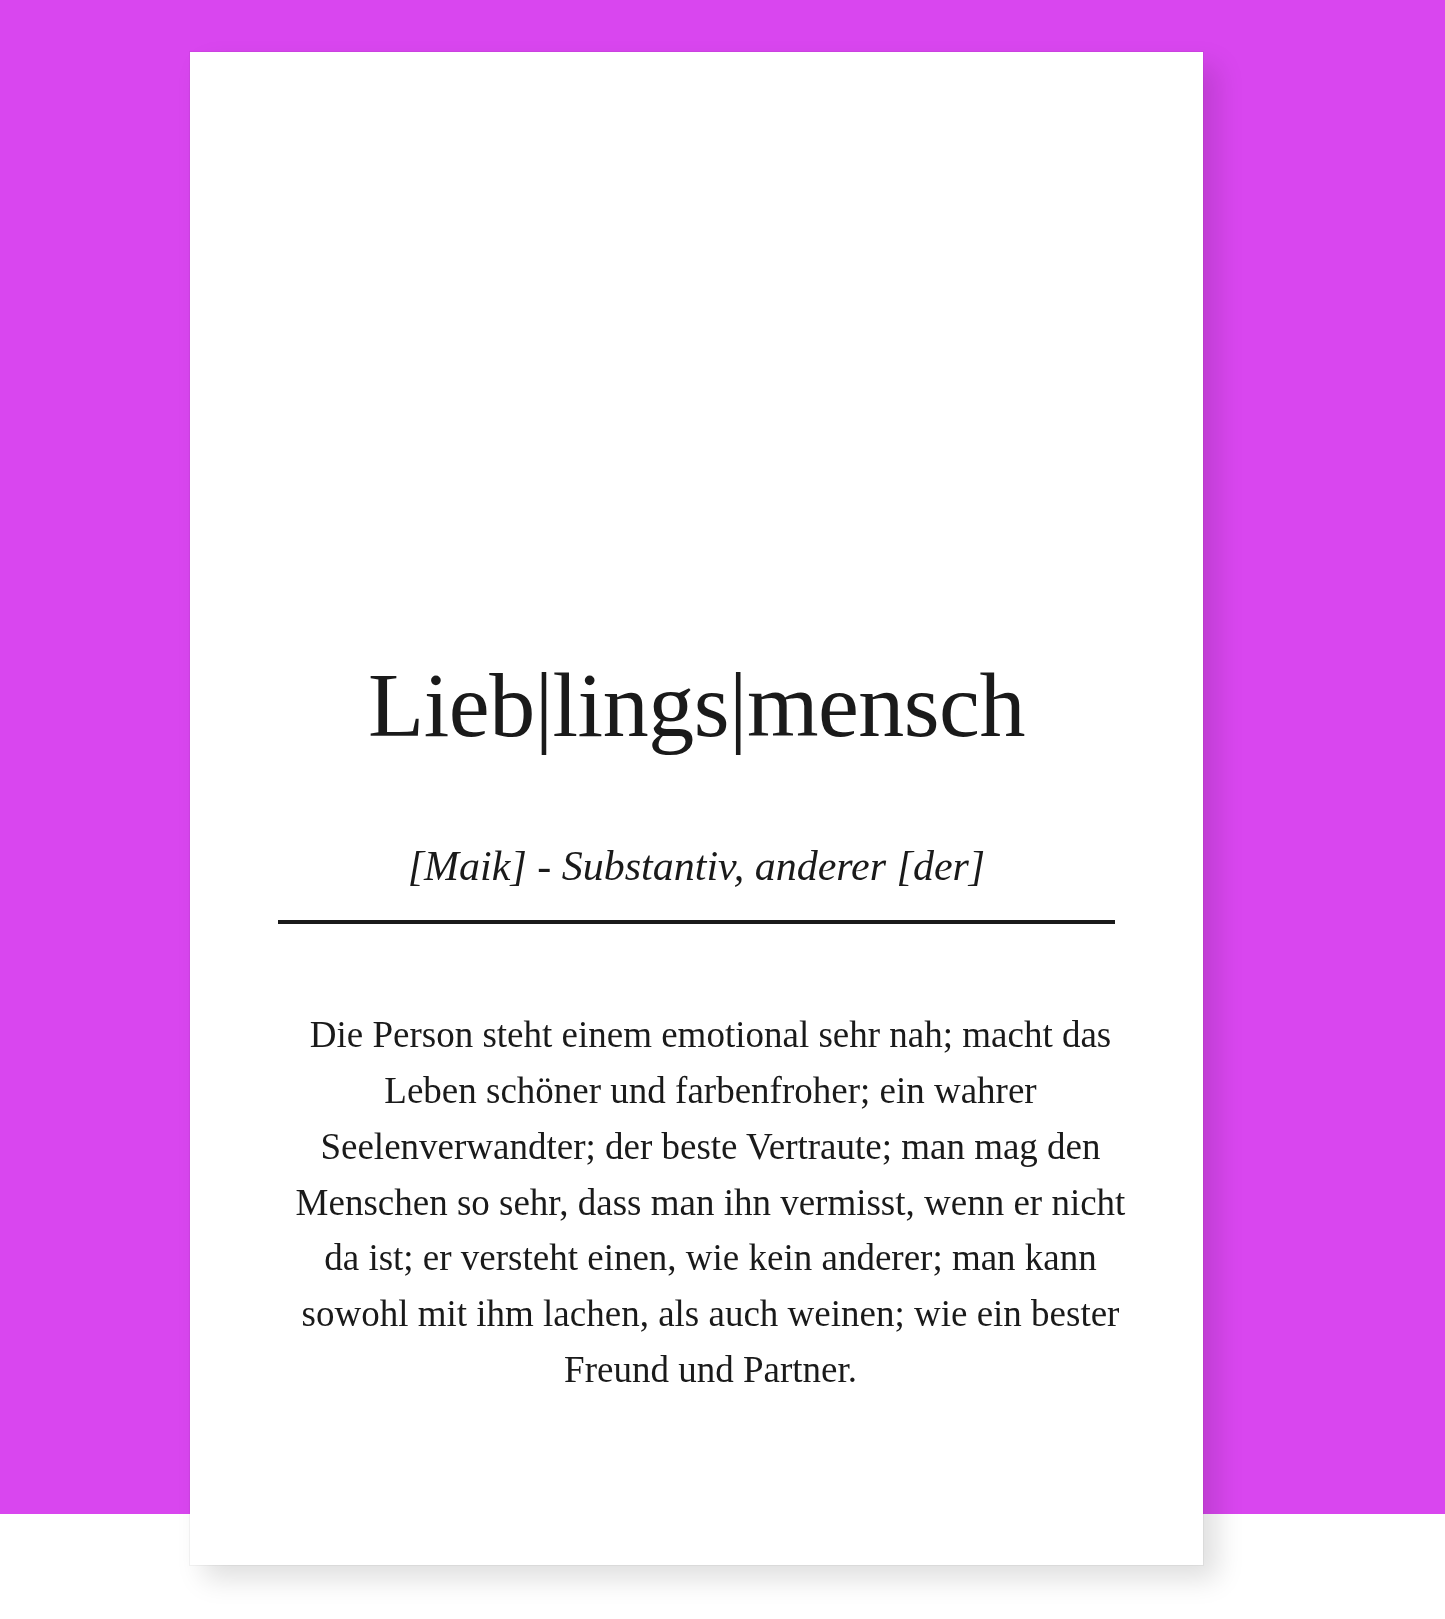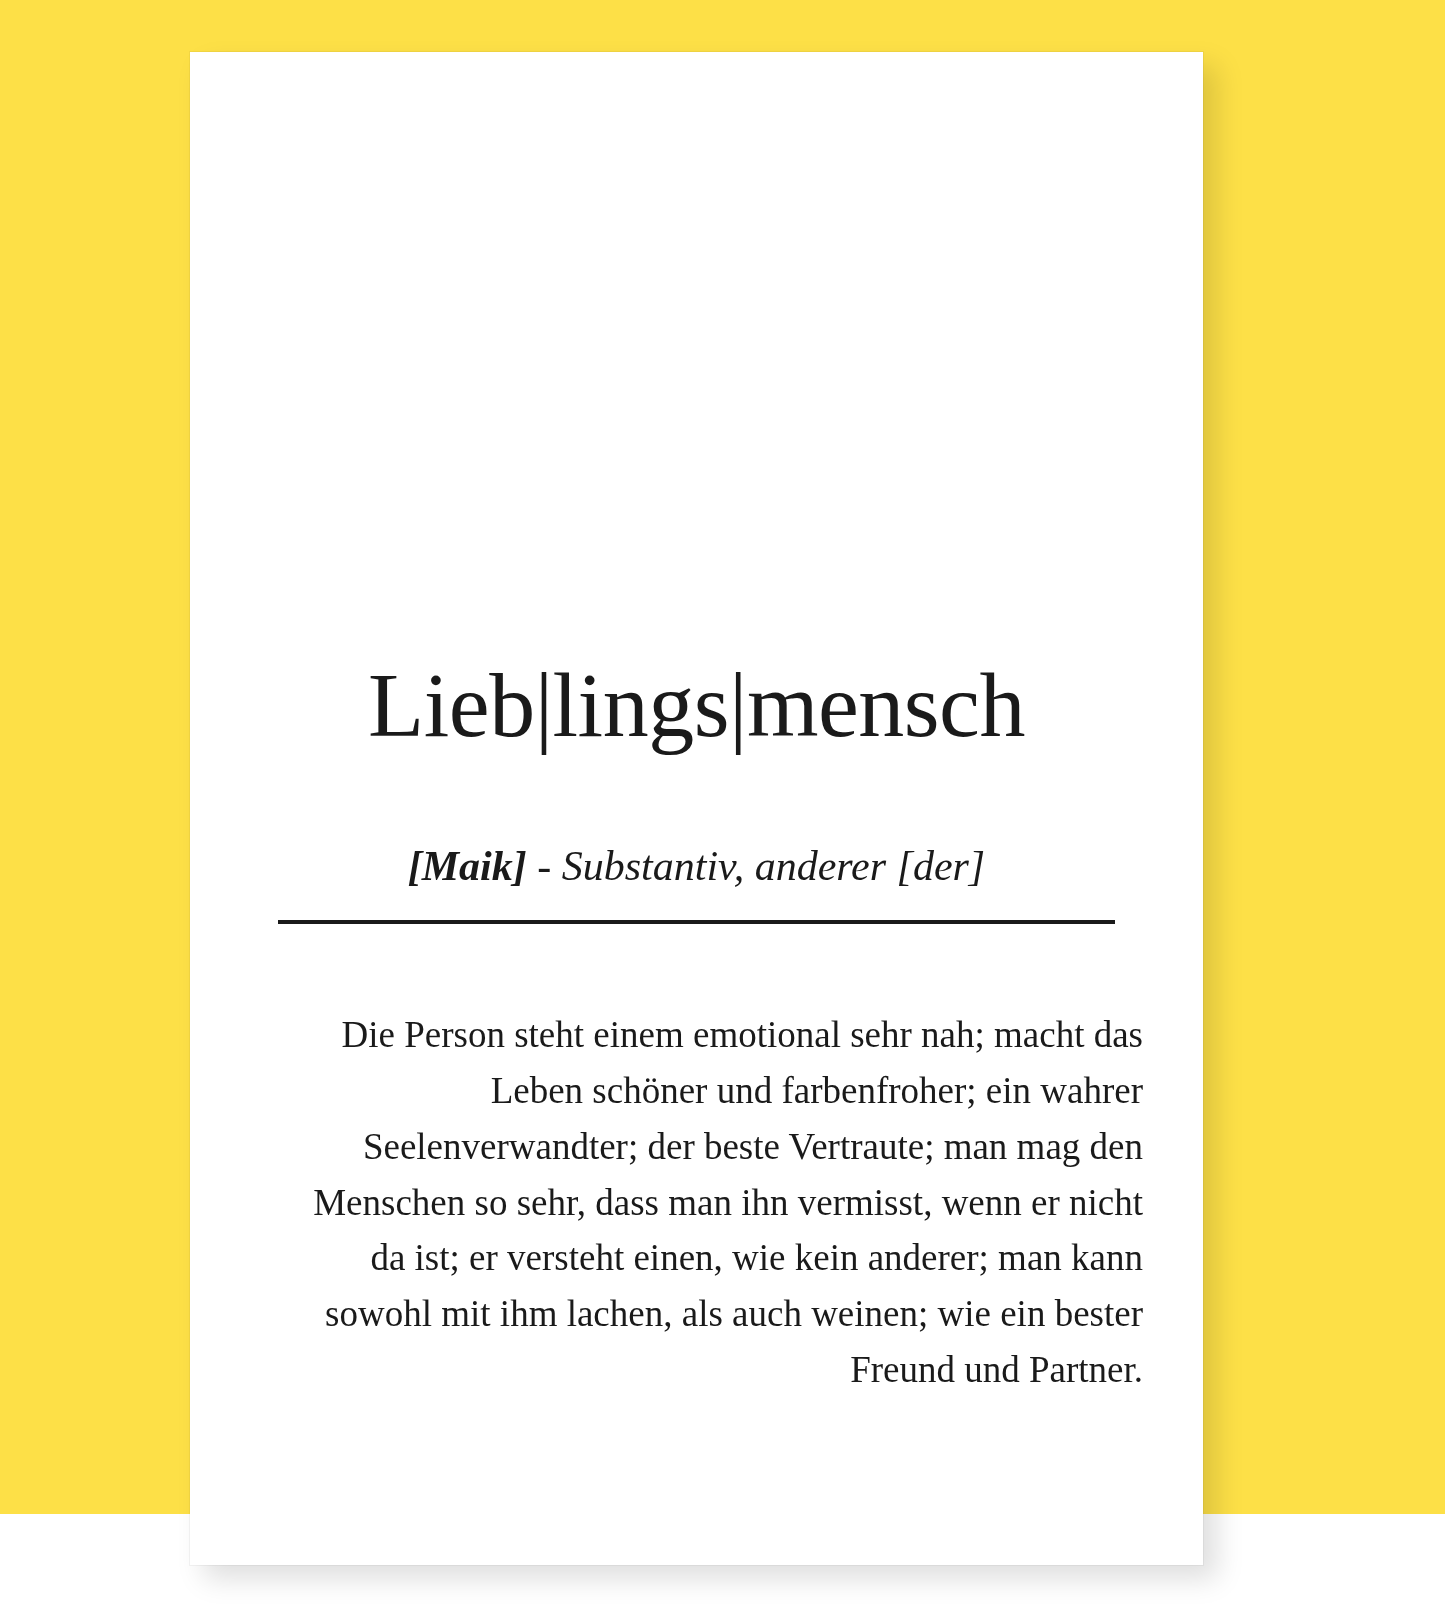--- a/index.html
+++ b/index.html
@@ -10,21 +10,21 @@
   body {
     width: 1445px;
     height: 1619px;
     font-family: "Liberation Serif", serif;
     overflow: hidden;
   }
   .stage {
     position: relative;
     width: 1445px;
     height: 1514px;
-    background: #fde047;
+    background: #d946ef;
   }
   .poster {
     position: absolute;
     left: 190px;
     top: 52px;
     width: 1013px;
     height: 1513px;
     background: #ffffff;
     box-shadow: 0 0 0 1px rgba(0,0,0,0.045), 14px 14px 26px rgba(0,0,0,0.13);
     overflow: hidden;
@@ -55,39 +55,39 @@
     left: 88px;
     right: 88px;
     top: 790px;
     font-size: 42px;
     font-style: italic;
     color: #1a1a1a;
     text-align: center;
     white-space: nowrap;
   }
   .subline .name {
-    font-weight: bold;
+    font-weight: normal;
   }
   .rule {
     position: absolute;
     left: 88px;
     right: 88px;
     top: 868px;
     height: 4px;
     background: #1a1a1a;
   }
   .definition {
     position: absolute;
     left: 88px;
     right: 60px;
     top: 955px;
     font-size: 37px;
     line-height: 1.51;
     color: #1a1a1a;
-    text-align: right;
+    text-align: center;
   }
 </style>
 </head>
 <body>
 
 <div class="stage">
   <div class="poster">
     <div class="poster-inner">
 
       <div class="headword">Lieb|lings|mensch</div>

